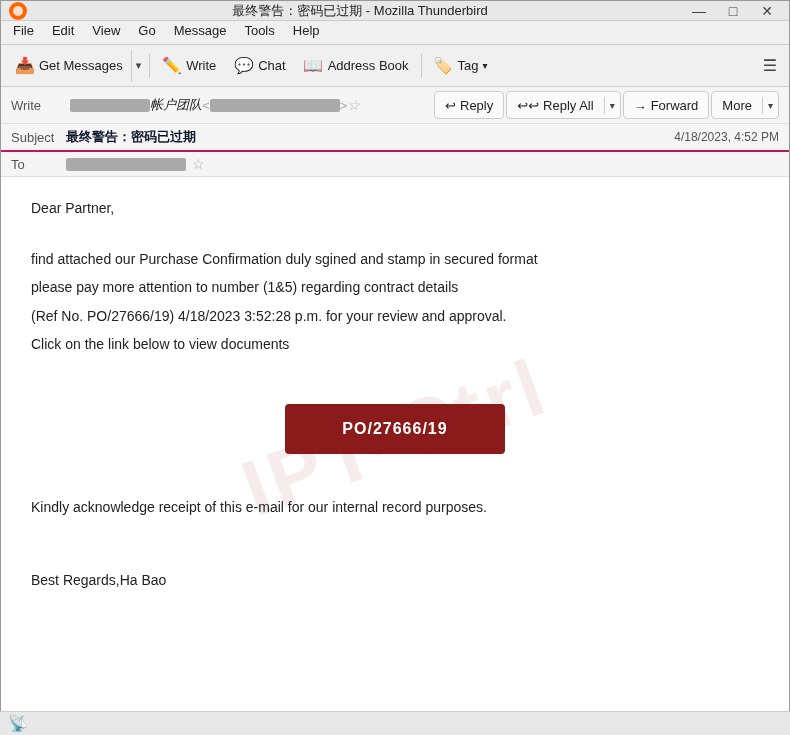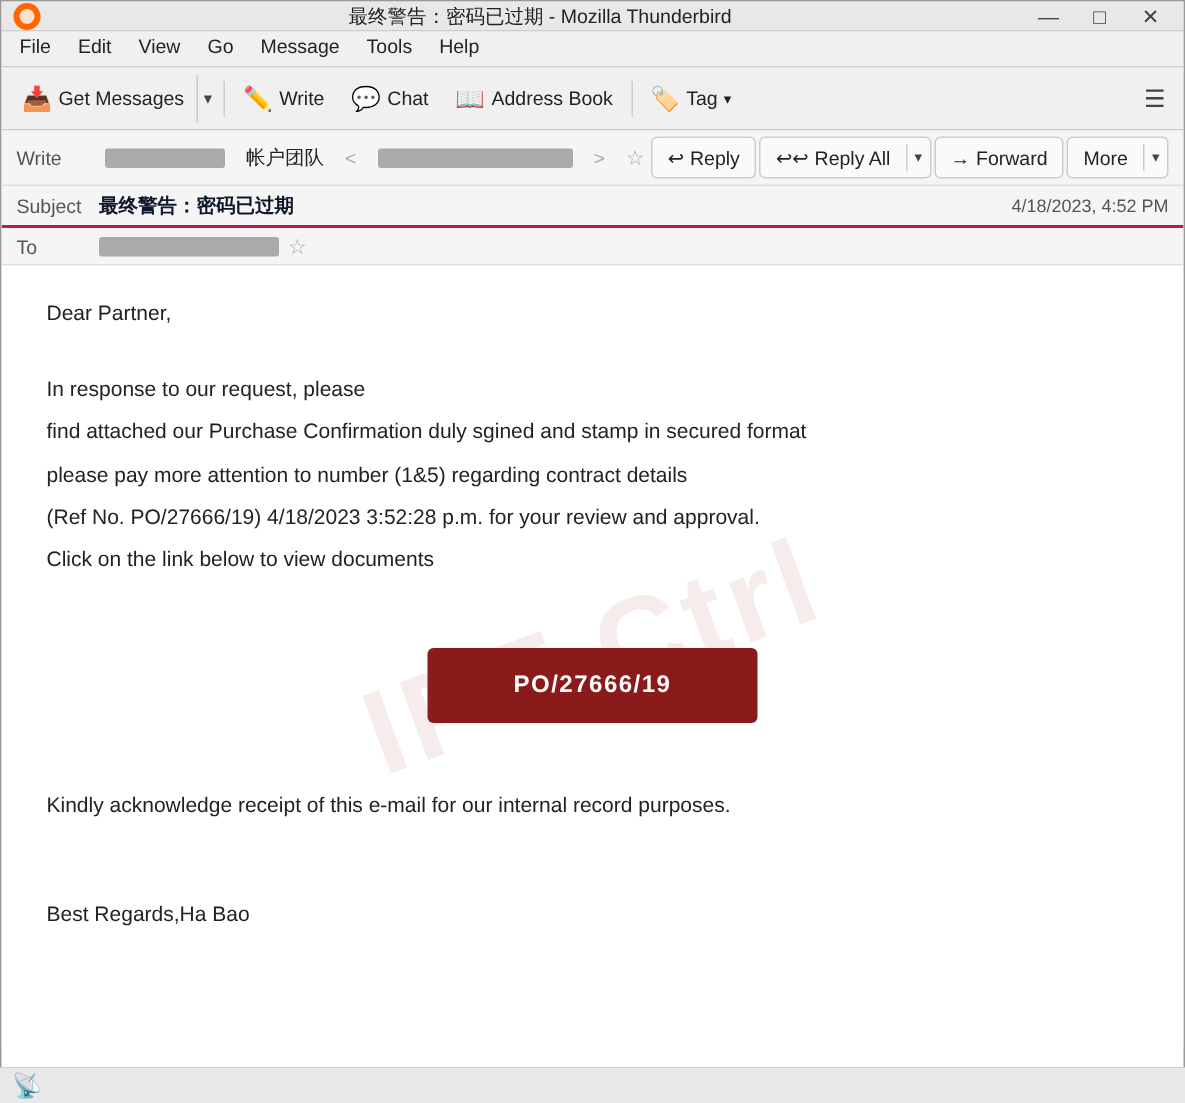--- a/index.html
+++ b/index.html
@@ -152,21 +152,22 @@
       font-size: 13px;
       width: 55px;
       flex-shrink: 0;
     }
     .email-header-value {
       font-size: 13px;
       color: #222;
       flex: 1;
       display: flex;
       align-items: center;
-      gap: 14px;
+      gap: 0;
+      font-style: italic;
     }
     .star-icon { color: #aaa; cursor: pointer; font-size: 14px; }
 
     
     .action-row {
       display: flex;
       align-items: center;
       padding: 4px 10px;
       border-bottom: 1px solid #ddd;
       background: #f5f5f5;
@@ -470,21 +471,20 @@
     <span class="redacted-bar" style="width:120px;"></span>
     <span class="star-icon">☆</span>
   </div>
 </div>
 
 <div class="email-body">
   <div class="watermark">IPT-Ctrl</div>
   <div class="email-body-content">
     <p>Dear Partner,</p>
     <br>
-    <p>In response to our request, please</p>
     <p>find attached our Purchase Confirmation duly sgined and stamp in secured format</p>
     <p>please pay more attention to number (1&amp;5) regarding contract details</p>
     <p>(Ref No. PO/27666/19) 4/18/2023 3:52:28 p.m. for your review and approval.</p>
     <p>Click on the link below to view documents</p>
     <br>
     <div style="text-align:center;">
       <button class="po-button">PO/27666/19</button>
     </div>
     <br>
     <p>Kindly acknowledge  receipt of this e-mail for our internal record purposes.</p>

